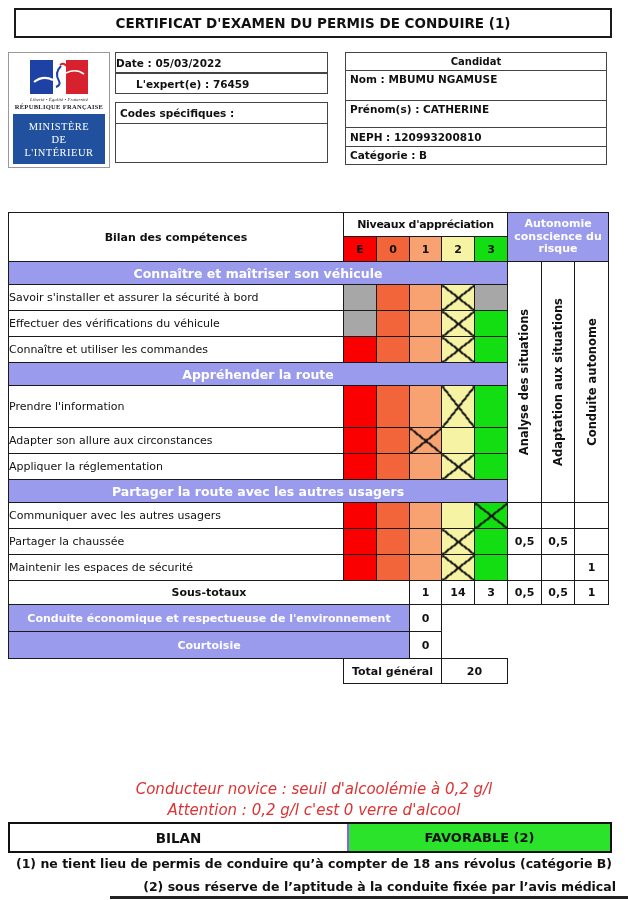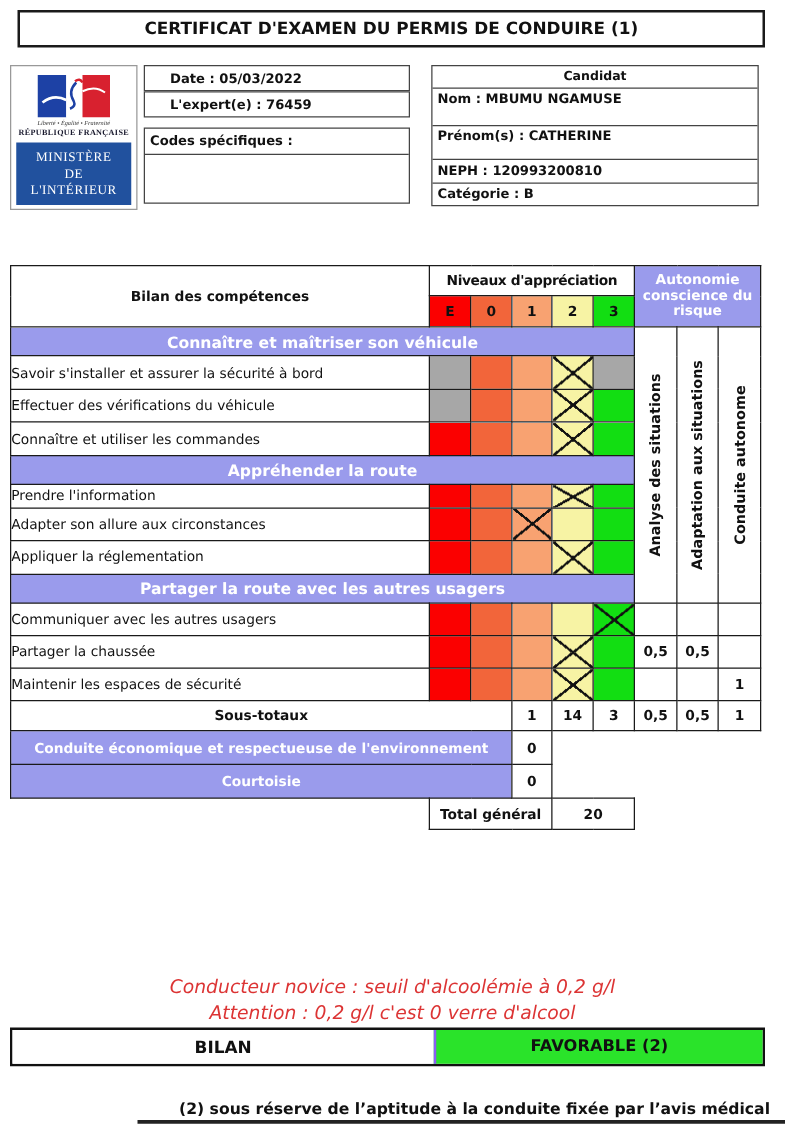--- a/index.html
+++ b/index.html
@@ -14,21 +14,21 @@
   .logo-box{position:absolute;left:8px;top:52px;width:100px;height:114px;border:1px solid #999;
             display:flex;flex-direction:column;align-items:center;background:#fff;}
   .flag{margin-top:7px;}
   .motto{font-family:"Liberation Serif",serif;font-style:italic;font-size:5px;color:#333;margin-top:3px;white-space:nowrap;}
   .republic{font-family:"Liberation Serif",serif;font-weight:bold;font-size:6.5px;color:#1a1a2e;margin-top:1px;letter-spacing:.3px;white-space:nowrap;}
   .ministry{margin-top:4px;width:92px;height:50px;background:#21519E;color:#fff;display:flex;flex-direction:column;
             align-items:center;justify-content:center;font-family:"Liberation Serif",serif;font-size:10.5px;
             letter-spacing:.5px;line-height:13px;}
 
   .info-box{position:absolute;border:1px solid #444;background:#fff;font-size:10.5px;font-weight:bold;}
-  .date-box{left:115px;top:52px;width:213px;height:21px;line-height:21px;padding-left:20px;box-sizing:border-box;}
+  .date-box{left:115px;top:52px;width:213px;height:21px;line-height:21px;padding-left:0;box-sizing:border-box;}
   .expert-box{left:115px;top:73px;width:213px;height:21px;line-height:21px;padding-left:20px;box-sizing:border-box;}
   .codes-box{left:115px;top:102px;width:213px;height:61px;box-sizing:border-box;}
   .codes-label{height:20px;line-height:20px;border-bottom:1px solid #444;padding-left:4px;}
 
   .candidat-box{left:345px;top:52px;width:262px;height:113px;box-sizing:border-box;}
   .candidat-header{height:17px;line-height:17px;text-align:center;border-bottom:1px solid #444;font-size:10px;}
   .cand-row{border-bottom:1px solid #444;padding:2px 4px;box-sizing:border-box;font-size:10.5px;}
   .cand-row.nom{height:30px;}
   .cand-row.prenom{height:27px;}
   .cand-row.neph{height:19px;line-height:14px;}
@@ -202,21 +202,21 @@
         <td class="c-red"></td>
         <td class="c-org"></td>
         <td class="c-sal"></td>
         <td class="c-yel marked"></td>
         <td class="c-grn"></td>
       </tr>
 
       <tr class="band" style="height:23px">
         <td class="band-cell" colspan="6">Appréhender la route</td>
       </tr>
-      <tr style="height:18px">
+      <tr style="height:42px">
         <td class="row-label">Prendre l'information</td>
         <td class="c-red"></td>
         <td class="c-org"></td>
         <td class="c-sal"></td>
         <td class="c-yel marked"></td>
         <td class="c-grn"></td>
       </tr>
       <tr style="height:26px">
         <td class="row-label">Adapter son allure aux circonstances</td>
         <td class="c-red"></td>
@@ -304,16 +304,17 @@
   <div class="warning">
     <div>Conducteur novice : seuil d'alcoolémie à 0,2 g/l</div>
     <div>Attention : 0,2 g/l c'est 0 verre d'alcool</div>
   </div>
 
   <div class="bilan-bar">
     <div class="bilan-left">BILAN</div>
     <div class="bilan-right">FAVORABLE (2)</div>
   </div>
 
+  <div class="footnote1">(1) ne tient lieu de permis de conduire qu’à compter de 18 ans révolus (catégorie B)</div>
   <div class="footnote2">(2) sous réserve de l’aptitude à la conduite fixée par l’avis médical</div>
   <div class="bottom-line"></div>
 
 </div>
 
 </body></html>

